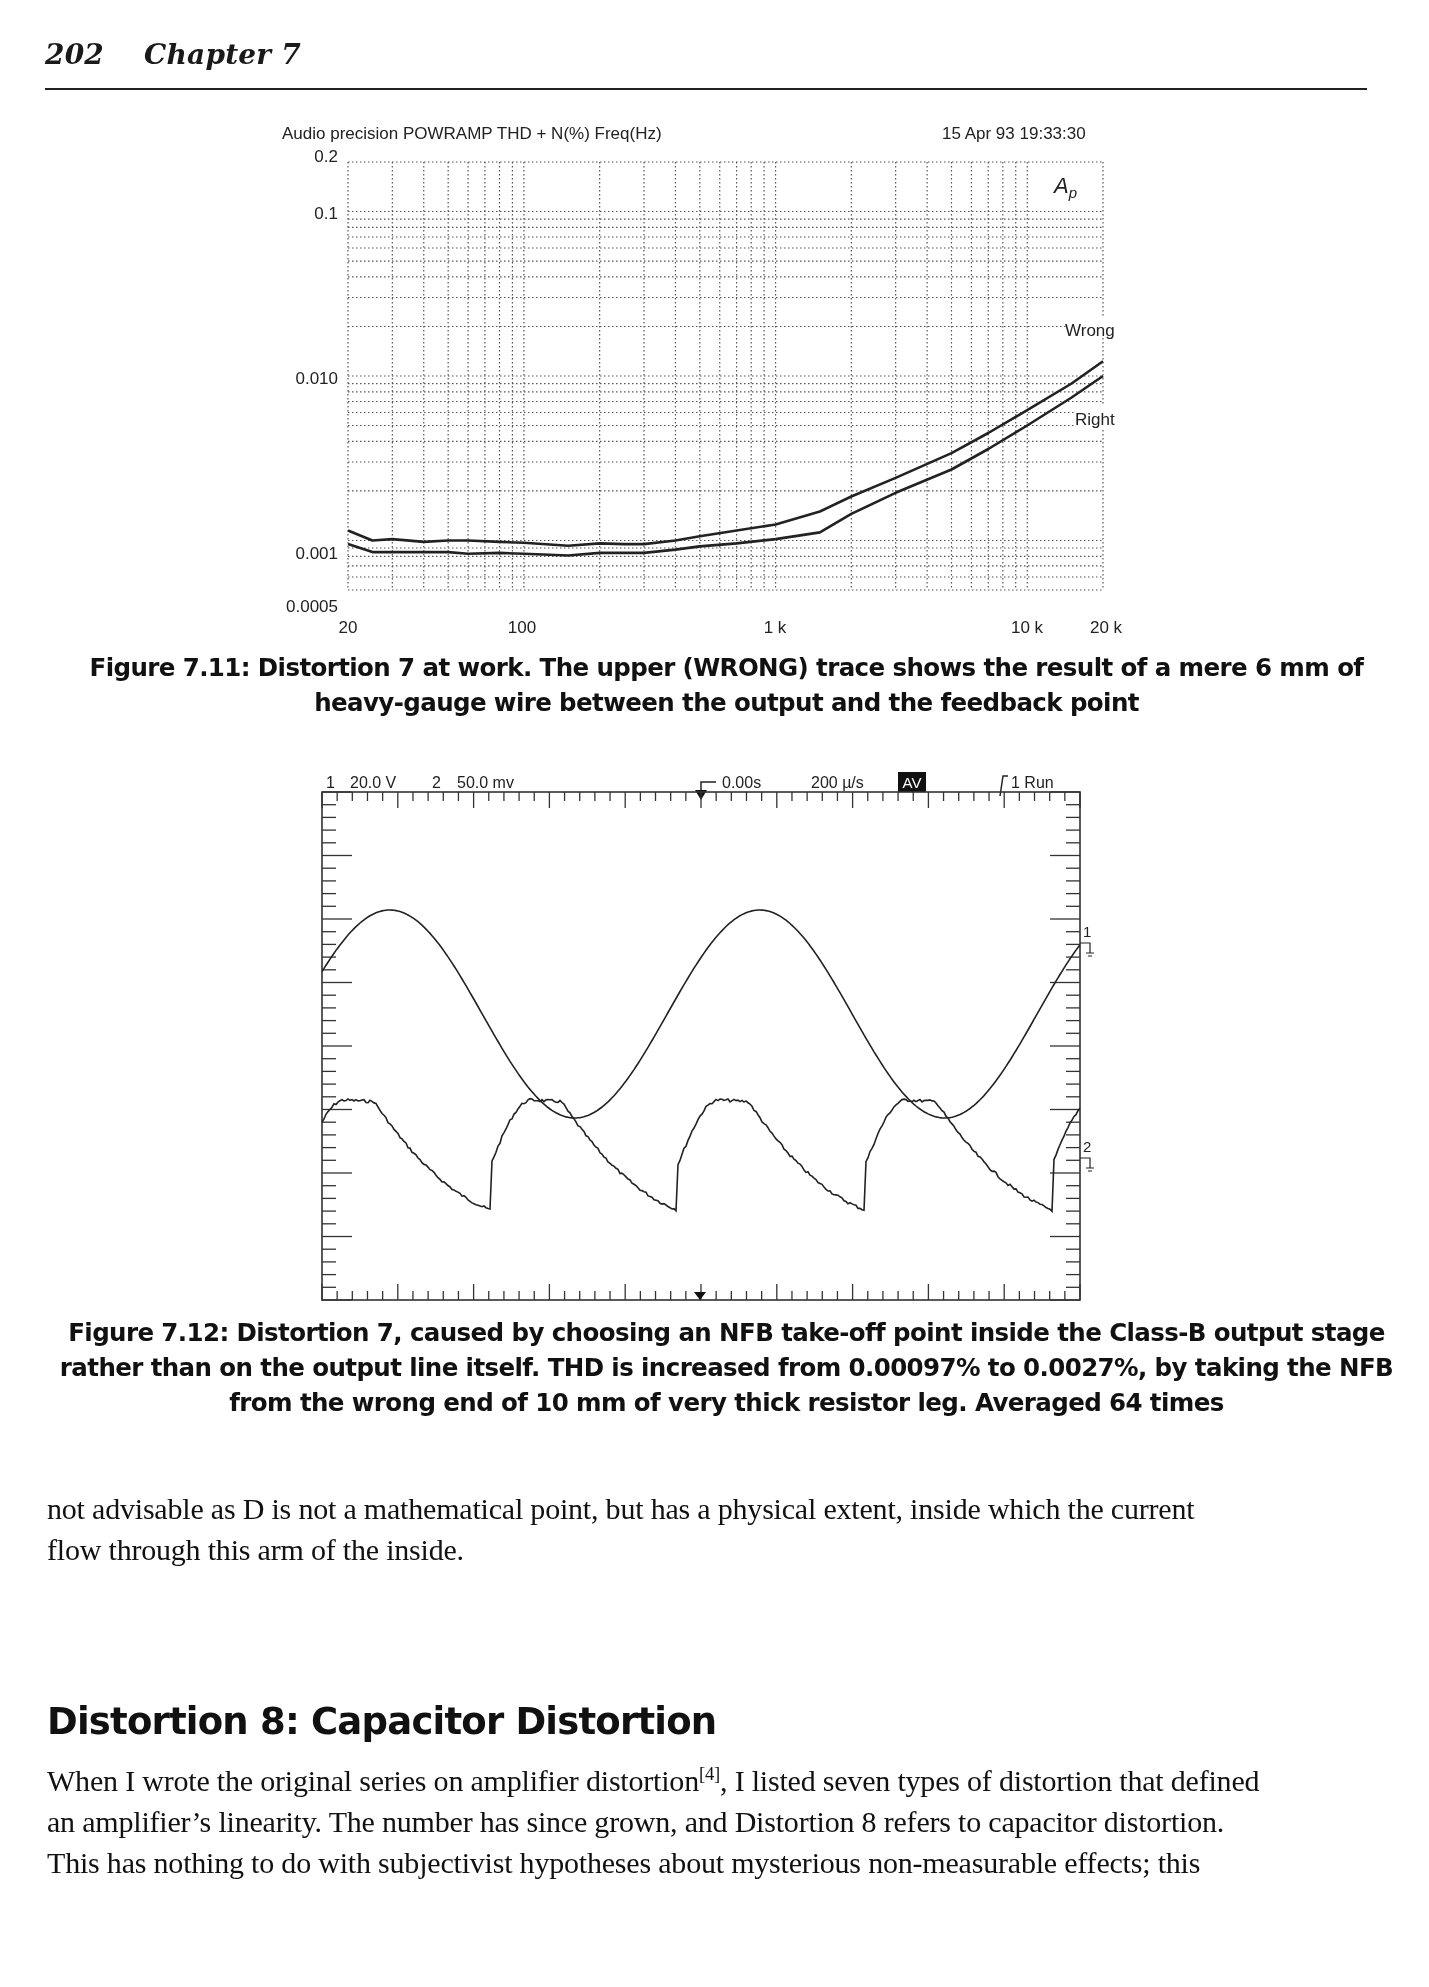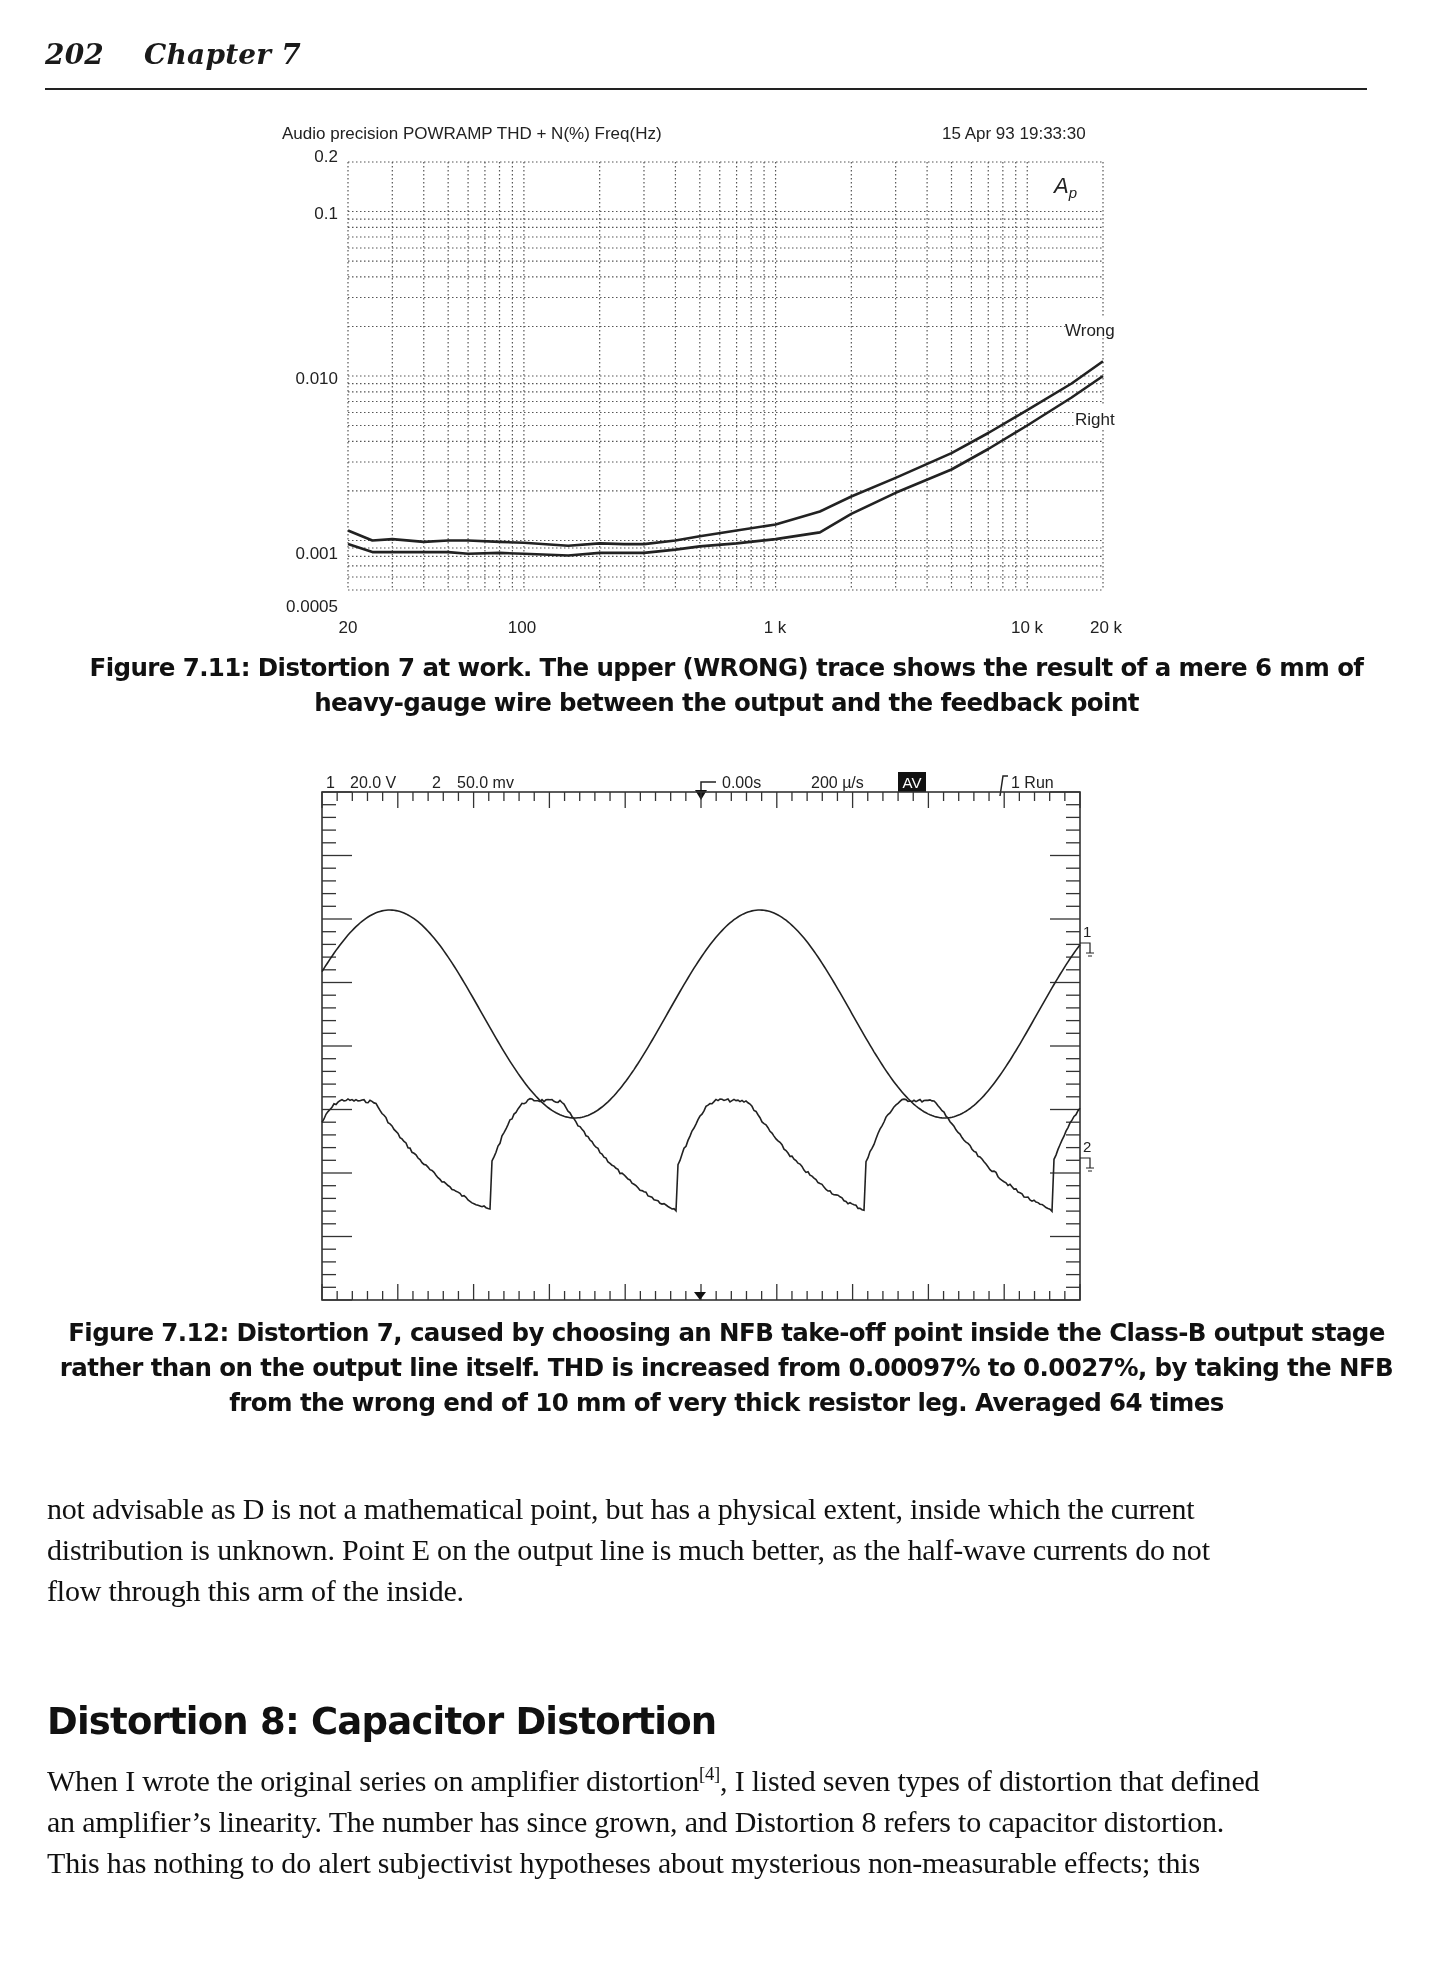--- a/index.html
+++ b/index.html
@@ -329,23 +329,22 @@
 </svg>
 
 <div class="abs caption" style="left:0;top:1315px;width:1429px;">
   <div>Figure 7.12:  Distortion 7, caused by choosing an NFB take-off point inside the Class-B output stage</div>
   <div>rather than on the output line itself. THD is increased from 0.00097% to 0.0027%, by taking the NFB</div>
   <div>from the wrong end of 10 mm of very thick resistor leg. Averaged 64 times</div>
 </div>
 
 <div class="abs body-text" style="left:47px;top:1488px;width:1340px;">
   <div>not advisable as D is not a mathematical point, but has a physical extent, inside which the current</div>
-  <div>distribution is unknown. Point E on the output line is much better, as the half-wave currents do not</div>
   <div>flow through this arm of the inside.</div>
 </div>
 
 <div class="abs section-head" style="left:47px;top:1700px;">Distortion 8: Capacitor Distortion</div>
 
 <div class="abs body-text" style="left:47px;top:1760px;width:1340px;">
   <div><span>When I wrote the original series on amplifier distortion</span><sup>[4]</sup><span>, I listed seven types of distortion that defined</span></div>
   <div>an amplifier’s linearity. The number has since grown, and Distortion 8 refers to capacitor distortion.</div>
-  <div>This has nothing to do alert subjectivist hypotheses about mysterious non-measurable effects; this</div>
+  <div>This has nothing to do with subjectivist hypotheses about mysterious non-measurable effects; this</div>
 </div>
 
 </body></html>

